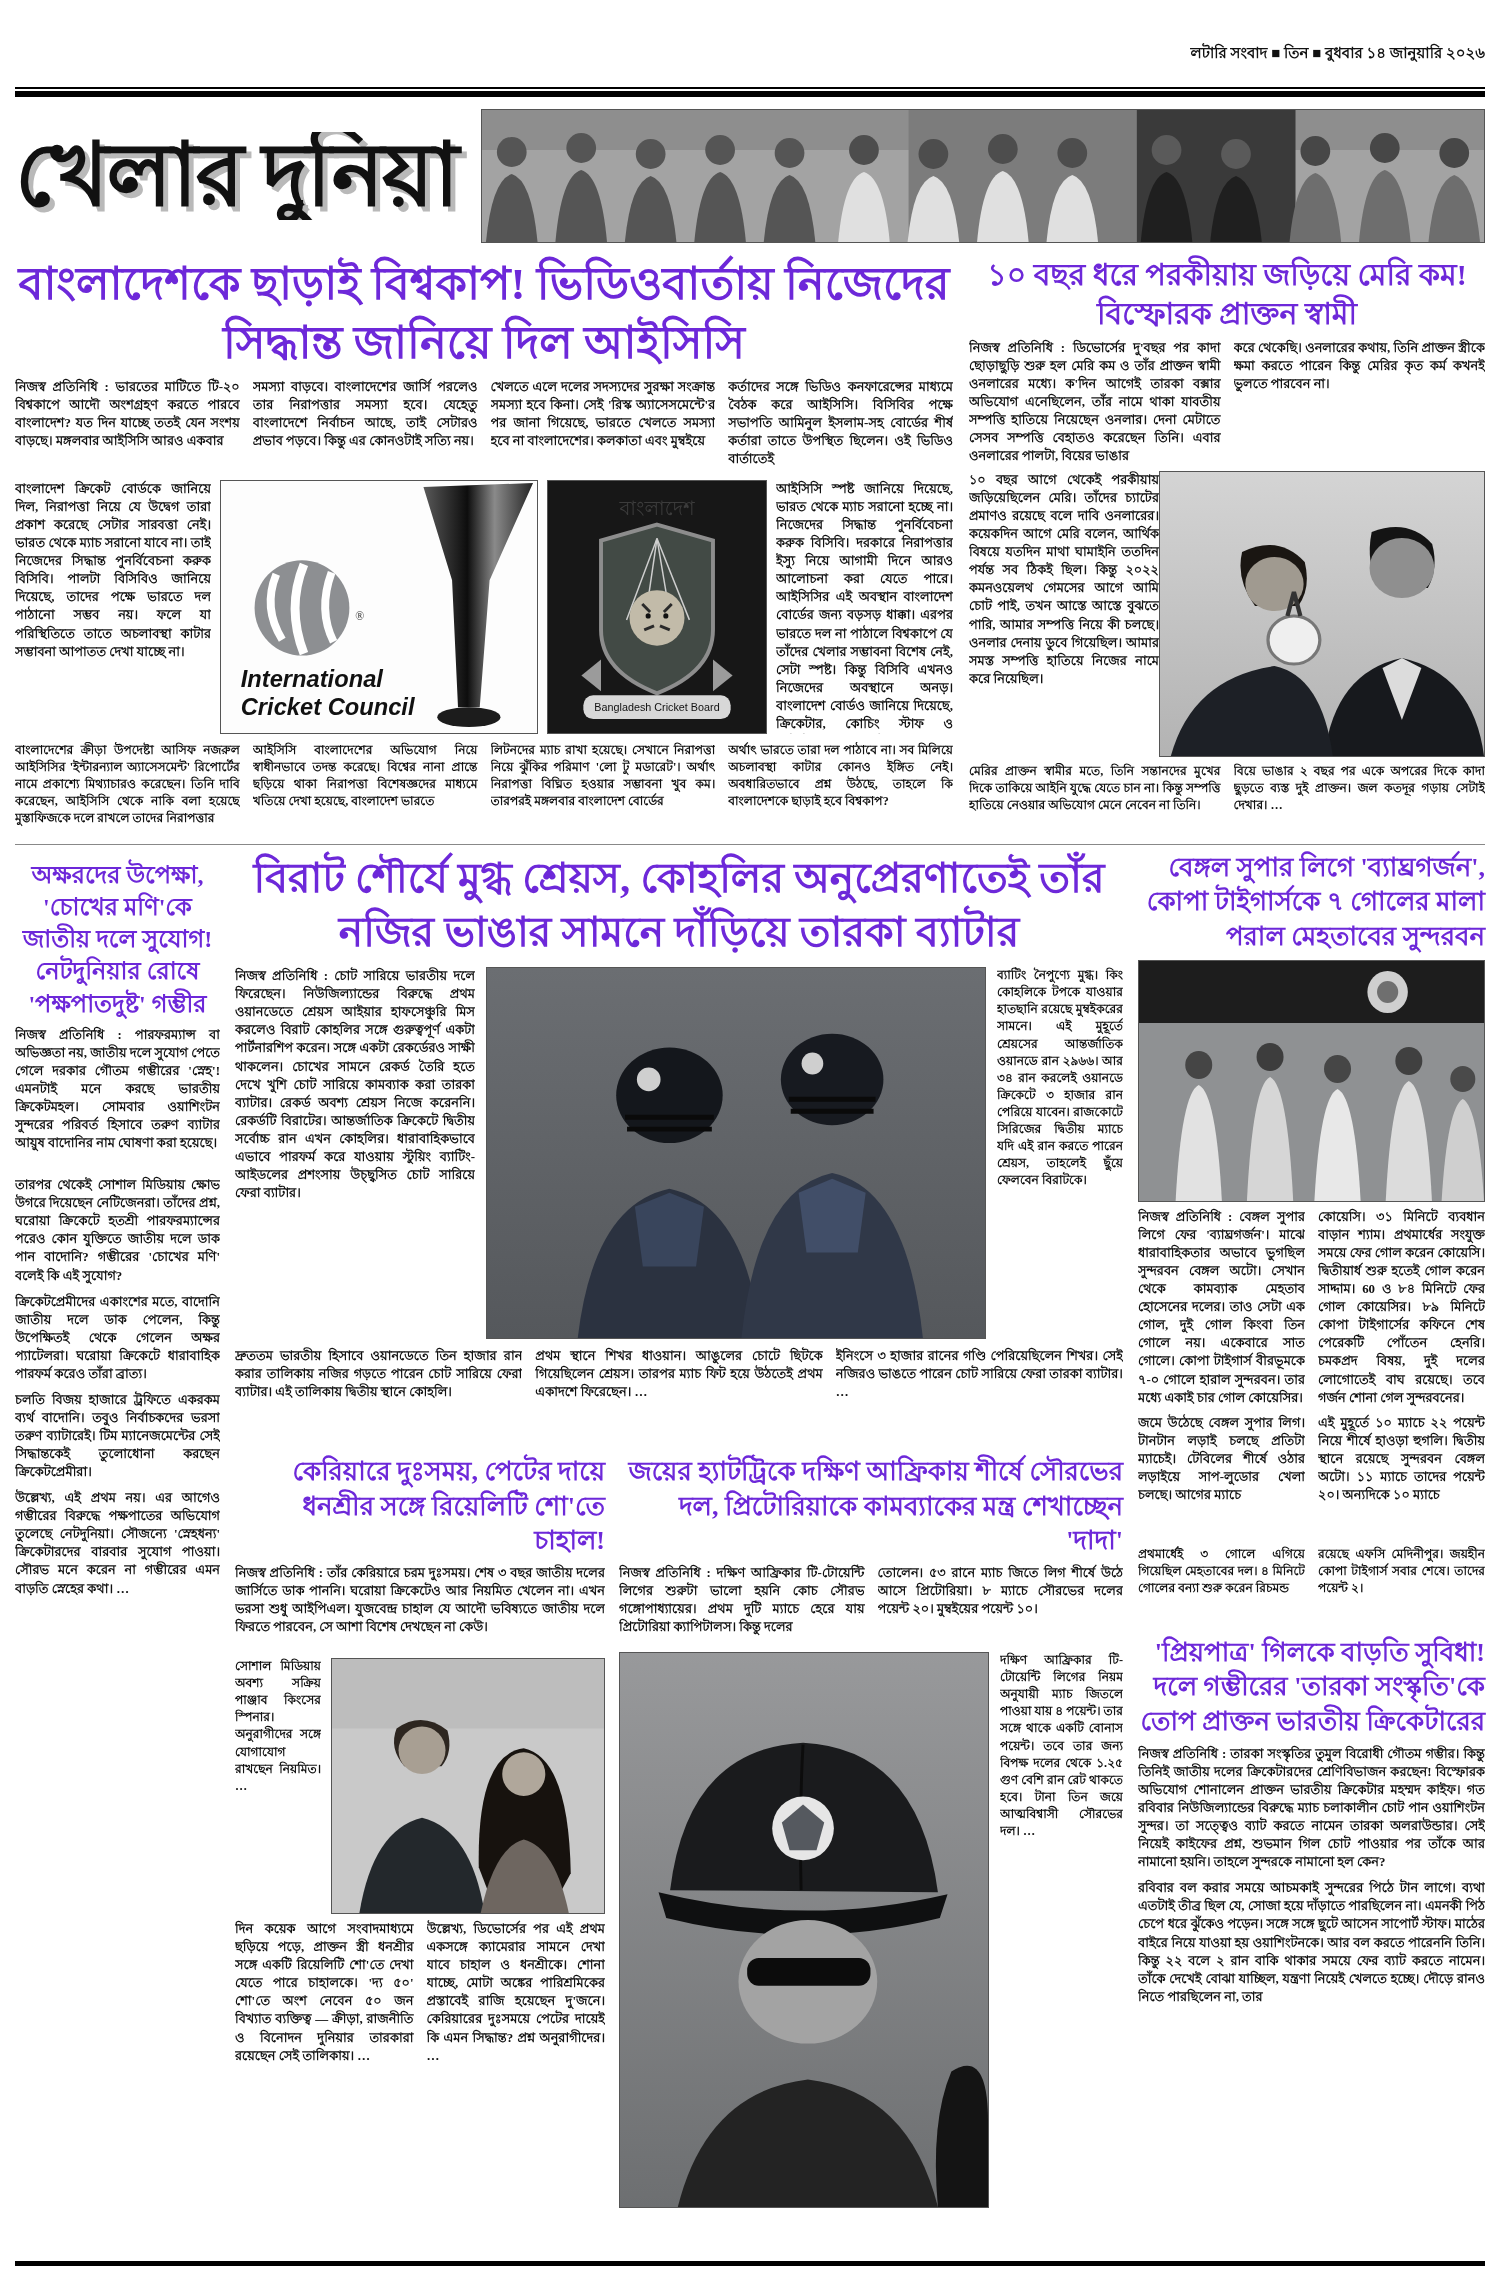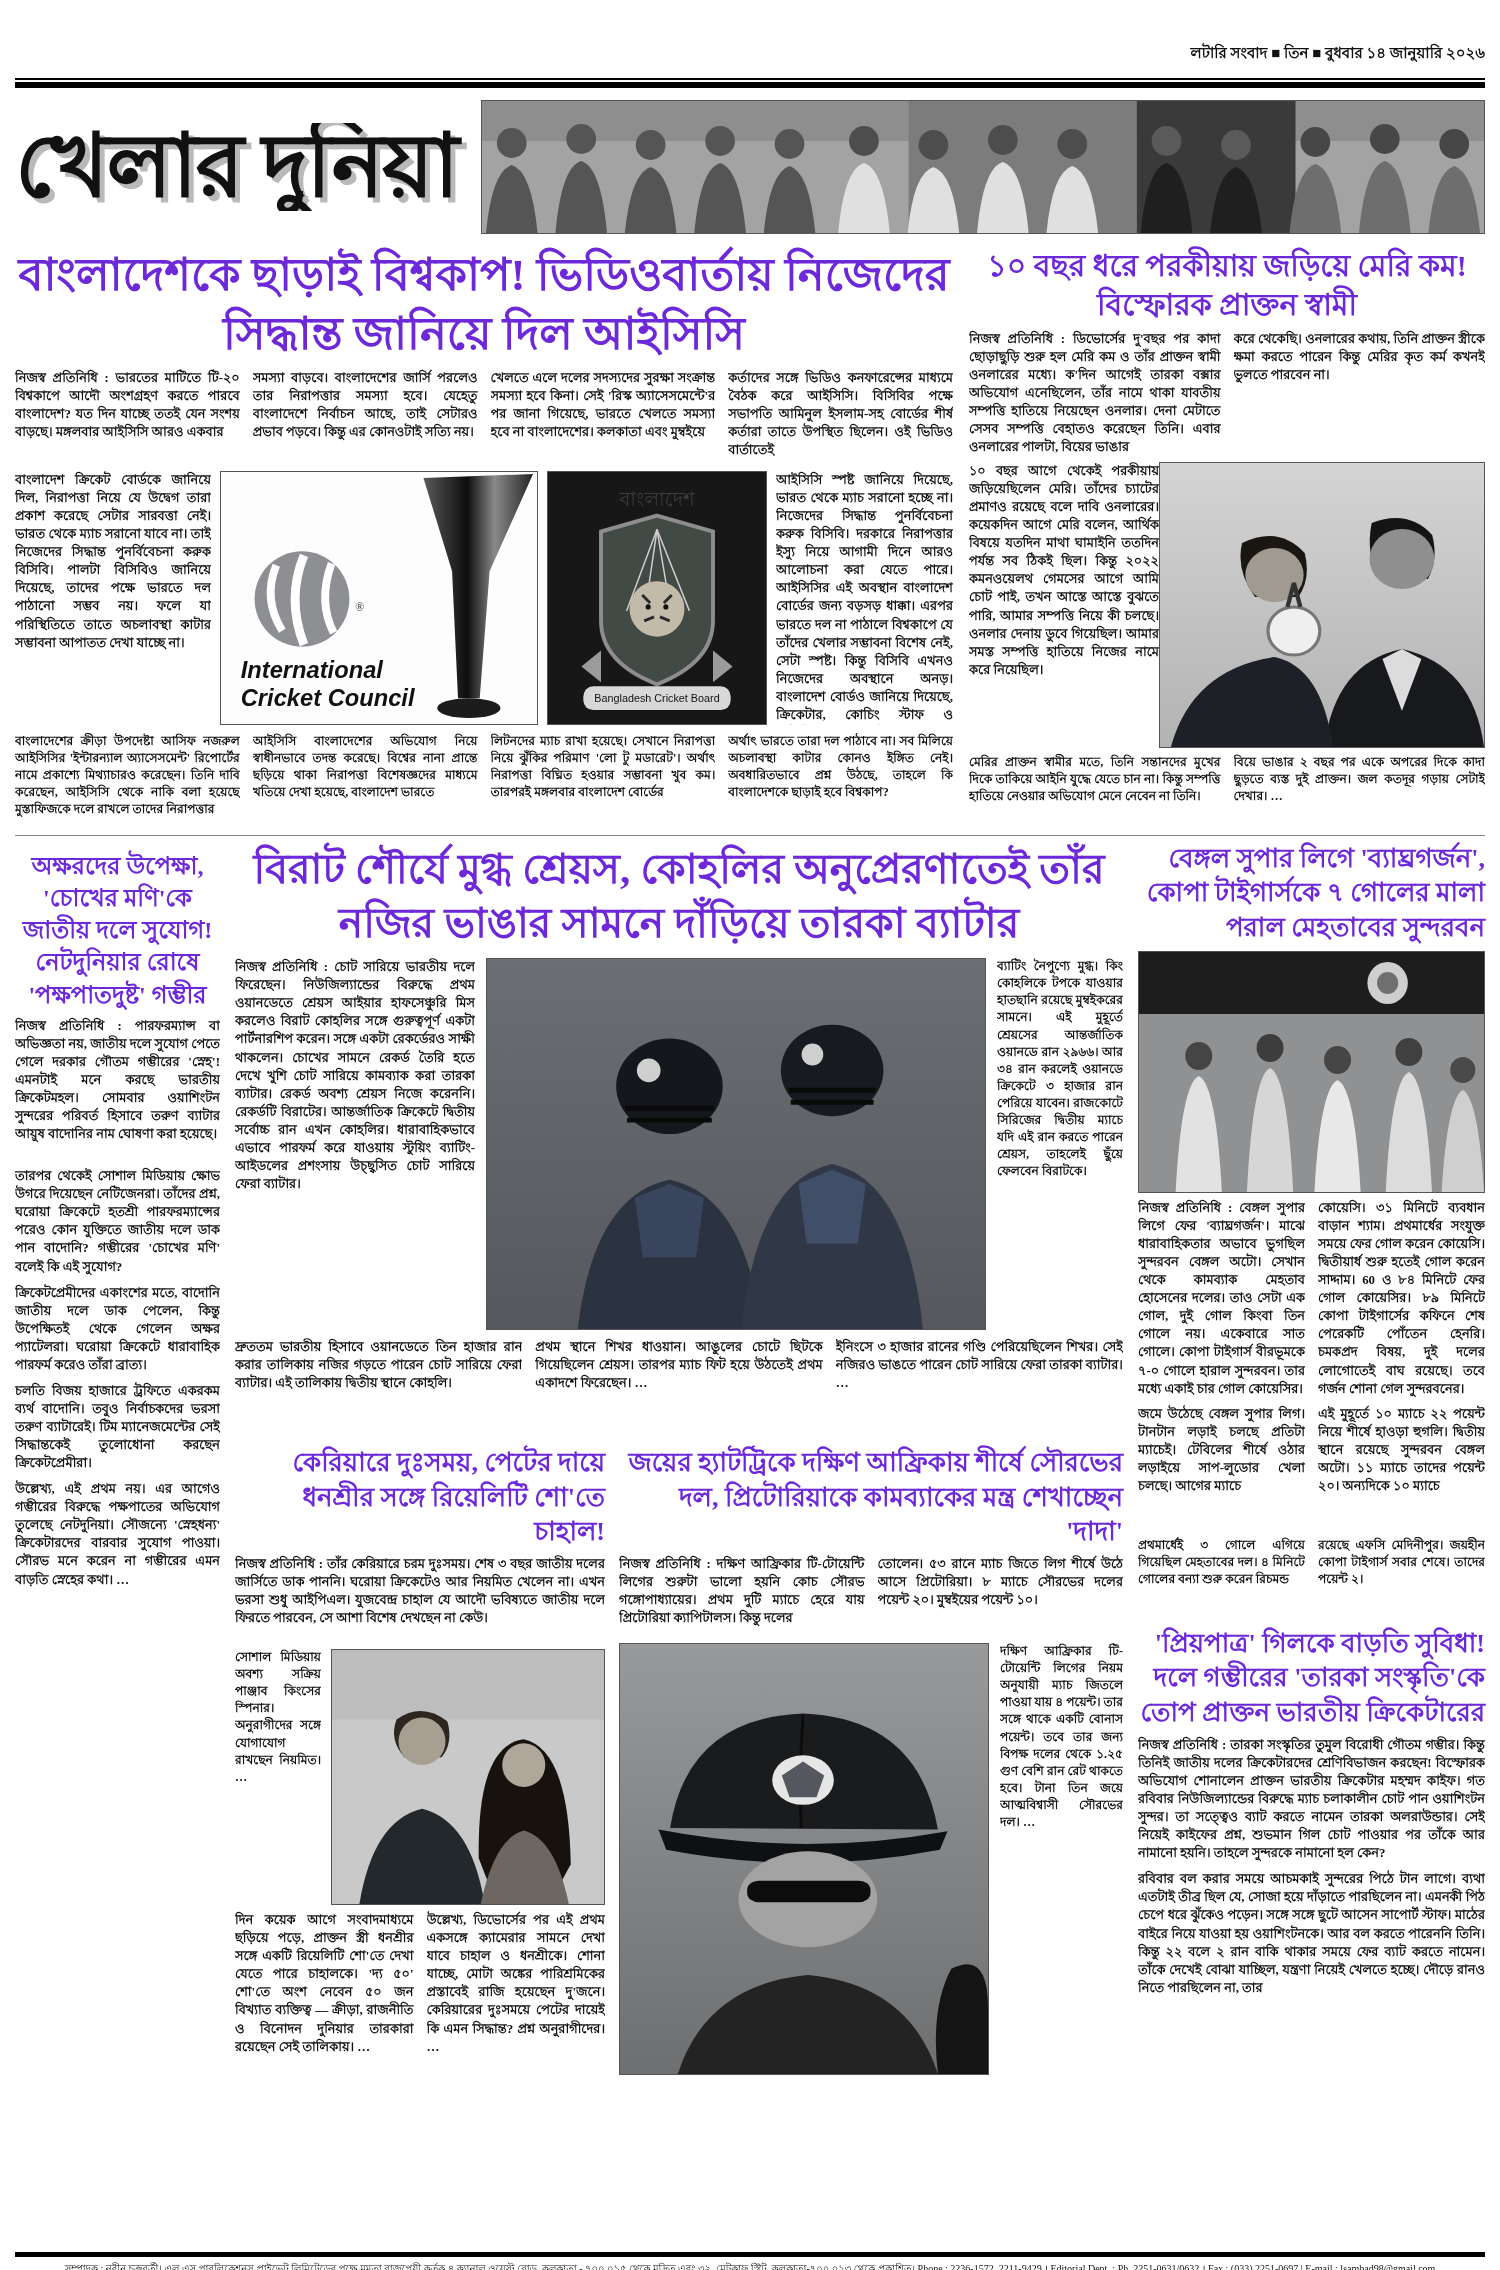--- a/index.html
+++ b/index.html
@@ -1,21 +1,21 @@
 <!DOCTYPE html>
 <html><head>
 <meta charset="utf-8">
 <style>
   html,body{margin:0;padding:0;background:#d8d8d8;}
   .page{position:relative;width:1500px;height:2270px;margin:0 auto;background:#fff;
         color:#111;font-family:"Liberation Serif","DejaVu Sans",serif;box-sizing:border-box;
         padding:0 15px;overflow:hidden;}
   
   .topbar{height:66px;display:flex;justify-content:flex-end;align-items:flex-end;
-          border-bottom:2px solid #000;padding-bottom:12px;}
+          border-bottom:2px solid #000;padding-bottom:21px;}
   .dateline{font-size:15px;font-weight:bold;font-family:"Liberation Serif",serif;}
   .thickrule{height:6px;background:#000;margin-top:2px;}
   
   .masthead{height:146px;display:flex;align-items:center;gap:14px;padding-top:6px;}
   .mast-logo{width:452px;font-size:88px;font-weight:800;letter-spacing:-2px;line-height:1;
              text-shadow:5px 5px 0 #b9b9b9;white-space:nowrap;overflow:hidden;}
   .mast-strip{flex:1;height:132px;border:1px solid #666;overflow:hidden;}
   
   .bodytxt{font-size:12.9px;line-height:1.4;text-align:justify;overflow:hidden;color:#111;font-weight:bold;}
   .sm{font-size:12.2px;}
@@ -281,21 +281,21 @@
             <div class="bodytxt">উল্লেখ্য, ডিভোর্সের পর এই প্রথম একসঙ্গে ক্যামেরার সামনে দেখা যাবে চাহাল ও ধনশ্রীকে। শোনা যাচ্ছে, মোটা অঙ্কের পারিশ্রমিকের প্রস্তাবেই রাজি হয়েছেন দু'জনে। কেরিয়ারের দুঃসময়ে পেটের দায়েই কি এমন সিদ্ধান্ত? প্রশ্ন অনুরাগীদের। …</div>
           </div>
         </article>
 
         <article style="flex:1">
           <h3 class="hl-sm">জয়ের হ্যাটট্রিকে দক্ষিণ আফ্রিকায় শীর্ষে সৌরভের দল, প্রিটোরিয়াকে কামব্যাকের মন্ত্র শেখাচ্ছেন 'দাদা'</h3>
           <div class="band gap6" style="height:82px">
             <div class="bodytxt">নিজস্ব প্রতিনিধি : দক্ষিণ আফ্রিকার টি-টোয়েন্টি লিগের শুরুটা ভালো হয়নি কোচ সৌরভ গঙ্গোপাধ্যায়ের। প্রথম দুটি ম্যাচে হেরে যায় প্রিটোরিয়া ক্যাপিটালস। কিন্তু দলের</div>
             <div class="bodytxt">তোলেন। ৫৩ রানে ম্যাচ জিতে লিগ শীর্ষে উঠে আসে প্রিটোরিয়া। ৮ ম্যাচে সৌরভের দলের পয়েন্ট ২০। মুম্বইয়ের পয়েন্ট ১০।</div>
           </div>
-          <div class="flexrow gap6" style="gap:11px;height:432px">
+          <div class="flexrow gap6" style="gap:11px;height:556px">
             <div class="ph" style="width:368px;flex:none">
               <svg width="100%" height="100%" viewBox="0 0 382 556" preserveAspectRatio="none">
                 <defs>
                     <linearGradient id="sgbg" x1="0" y1="0" x2="0" y2="1">
                   <stop offset="0" stop-color="#98999b"></stop>
                       <stop offset="1" stop-color="#6d6f71"></stop>
                 </linearGradient>
                   </defs>
                 <rect width="382" height="556" fill="url(#sgbg)"></rect>
                 <path d="M52 238 Q70 96 190 90 Q310 96 330 240 Z" fill="#1a1b1d"></path>

